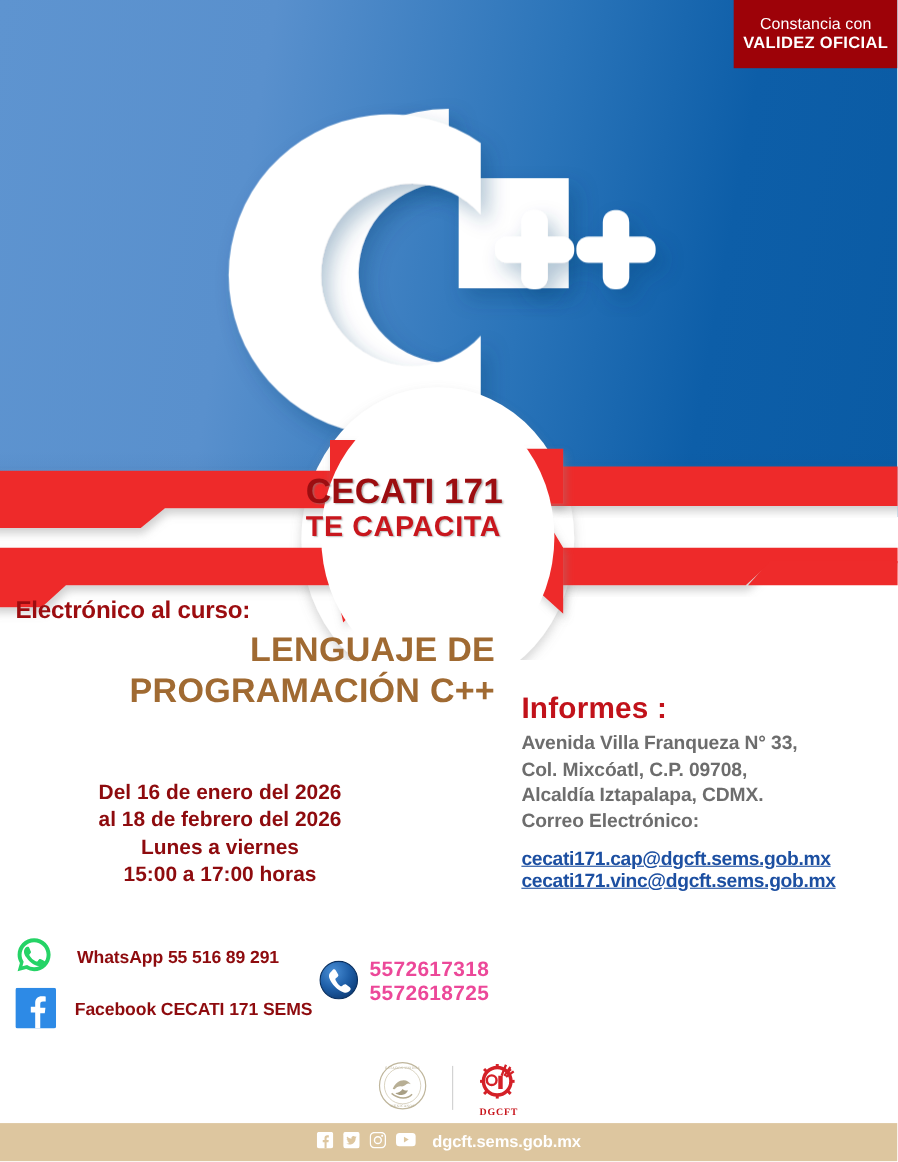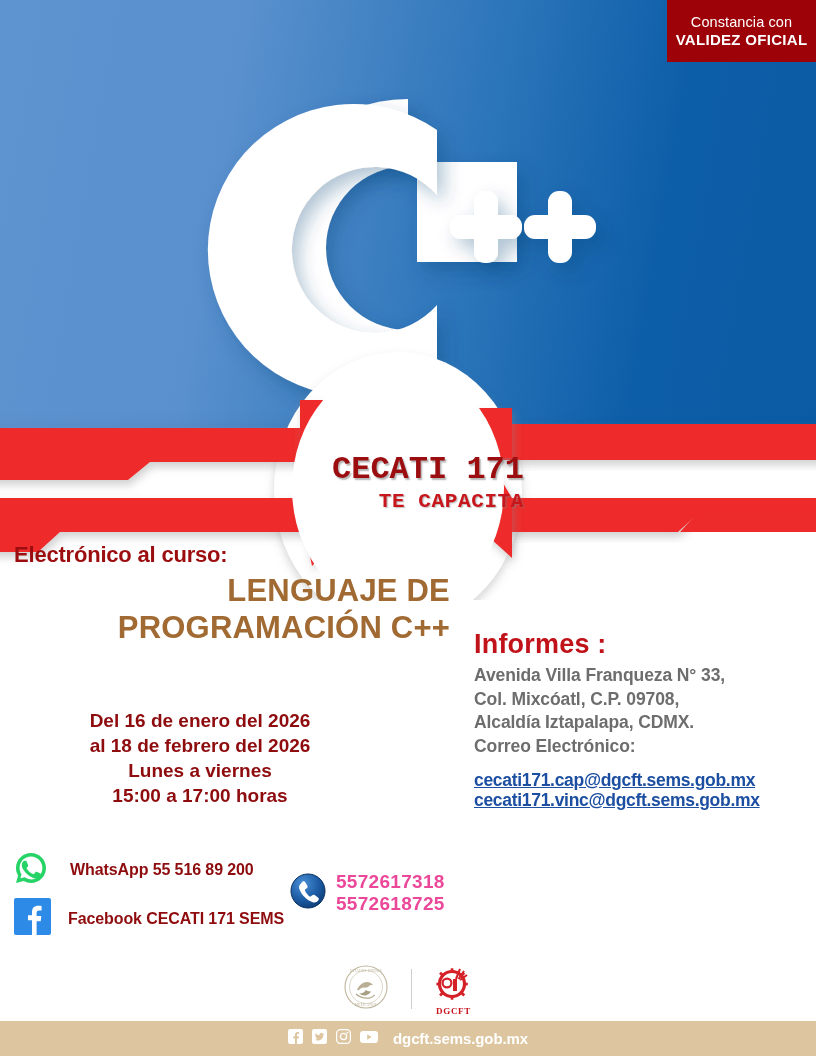--- a/index.html
+++ b/index.html
@@ -39,28 +39,28 @@
   .white-sheet{
     position:absolute;left:0;top:455px;width:816px;height:560px;
     background:#ffffff;z-index:10;
   }
 
   
   .ribbon{position:absolute;left:0;top:330px;width:816px;height:270px;z-index:20;}
 
   
   .cecati-block{
-    position:absolute;left:278px;top:452px;width:246px;text-align:right;z-index:26;font-family:Liberation Mono, monospace;
+    position:absolute;left:278px;top:428px;width:246px;text-align:left;z-index:26;
   }
   .cecati-title{
     font-size:32px;font-weight:bold;color:#9c0d10;letter-spacing:0px;line-height:36px;
     text-shadow:1.5px 1.5px 1.5px rgba(120,120,120,.55);
   }
   .cecati-sub{
-    font-size:21px;font-weight:bold;color:#c8161d;letter-spacing:.6px;line-height:26px;
+    font-size:26px;font-weight:bold;color:#c8161d;letter-spacing:.6px;line-height:26px;
     margin-top:1px;
     text-shadow:1.2px 1.2px 1.2px rgba(130,130,130,.5);
   }
 
   
   .inscribete{
     position:absolute;left:14px;top:542px;z-index:25;
     font-size:22px;font-weight:bold;color:#9c0d10;letter-spacing:-.2px;
   }
   .course-title{
@@ -233,21 +233,21 @@
   </div>
 
   <div class="wa-row">
     <span>
       <svg width="34" height="34" viewBox="0 0 34 34">
         <path d="M17 2 C8.7 2 2 8.7 2 17 c0 2.7 .75 5.3 2.1 7.5 L2 32 l7.8 -2 A15 15 0 0 0 17 32 C25.3 32 32 25.3 32 17 S25.3 2 17 2 Z" fill="#25D366"></path>
         <path d="M17 5.6 C10.7 5.6 5.6 10.7 5.6 17 c0 2.3 .7 4.5 1.9 6.3 l-1.1 4 4.2 -1.1 A11.3 11.3 0 0 0 17 28.4 C23.3 28.4 28.4 23.3 28.4 17 S23.3 5.6 17 5.6 Z" fill="#ffffff"></path>
         <path d="M12.6 10.6 c-.35 -.8 -.72 -.8 -1.05 -.82 h-.9 c-.31 0 -.82 .12 -1.25 .59 -.43 .47 -1.64 1.6 -1.64 3.9 s1.68 4.52 1.91 4.84 c.23 .31 3.24 5.2 8.01 7.08 3.96 1.56 4.77 1.25 5.63 1.17 .86 -.08 2.77 -1.13 3.16 -2.22 .39 -1.09 .39 -2.03 .27 -2.22 -.12 -.2 -.43 -.31 -.9 -.55 -.47 -.23 -2.77 -1.37 -3.2 -1.52 -.43 -.16 -.74 -.23 -1.05 .24 -.31 .47 -1.21 1.52 -1.48 1.83 -.27 .31 -.55 .35 -1.01 .12 -.47 -.23 -1.98 -.73 -3.77 -2.33 -1.39 -1.24 -2.34 -2.78 -2.61 -3.25 -.27 -.47 -.03 -.72 .21 -.96 .21 -.21 .47 -.55 .7 -.82 .23 -.27 .31 -.47 .47 -.78 .16 -.31 .08 -.59 -.04 -.82 -.12 -.23 -1.02 -2.55 -1.46 -3.48 Z" fill="#25D366"></path>
       </svg>
     </span>
-    <span class="social-label">WhatsApp 55 516 89 200</span>
+    <span class="social-label">WhatsApp 55 516 89 291</span>
   </div>
 
   <div class="fb-row">
     <span>
       <svg width="37" height="37" viewBox="0 0 37 37">
         <rect x="0" y="0" width="37" height="37" rx="2" fill="#2d8ae6"></rect>
         <path d="M22.6 37 V23.2 h4.1 l .62 -5.1 h-4.72 v-3.2 c0 -1.45 .4 -2.44 2.5 -2.44 l2.45 -.01 V7.9 c-.42 -.06 -1.88 -.18 -3.58 -.18 -3.55 0 -5.98 2.16 -5.98 6.13 v3.42 h-4.0 v5.1 h4.0 V37 Z" fill="#ffffff"></path>
       </svg>
     </span>
     <span class="social-label">Facebook CECATI 171 SEMS</span>

